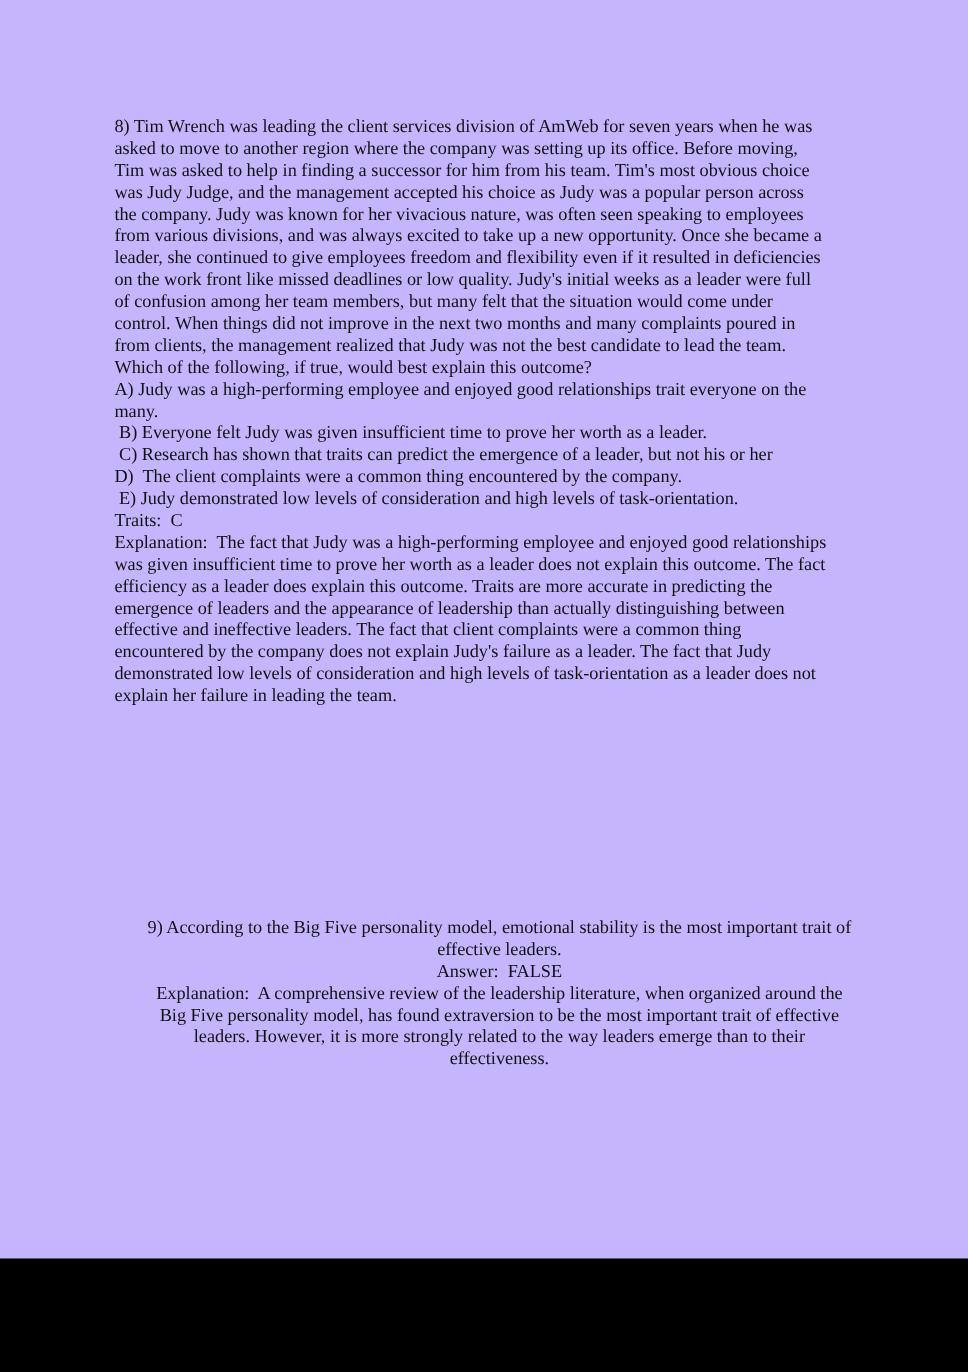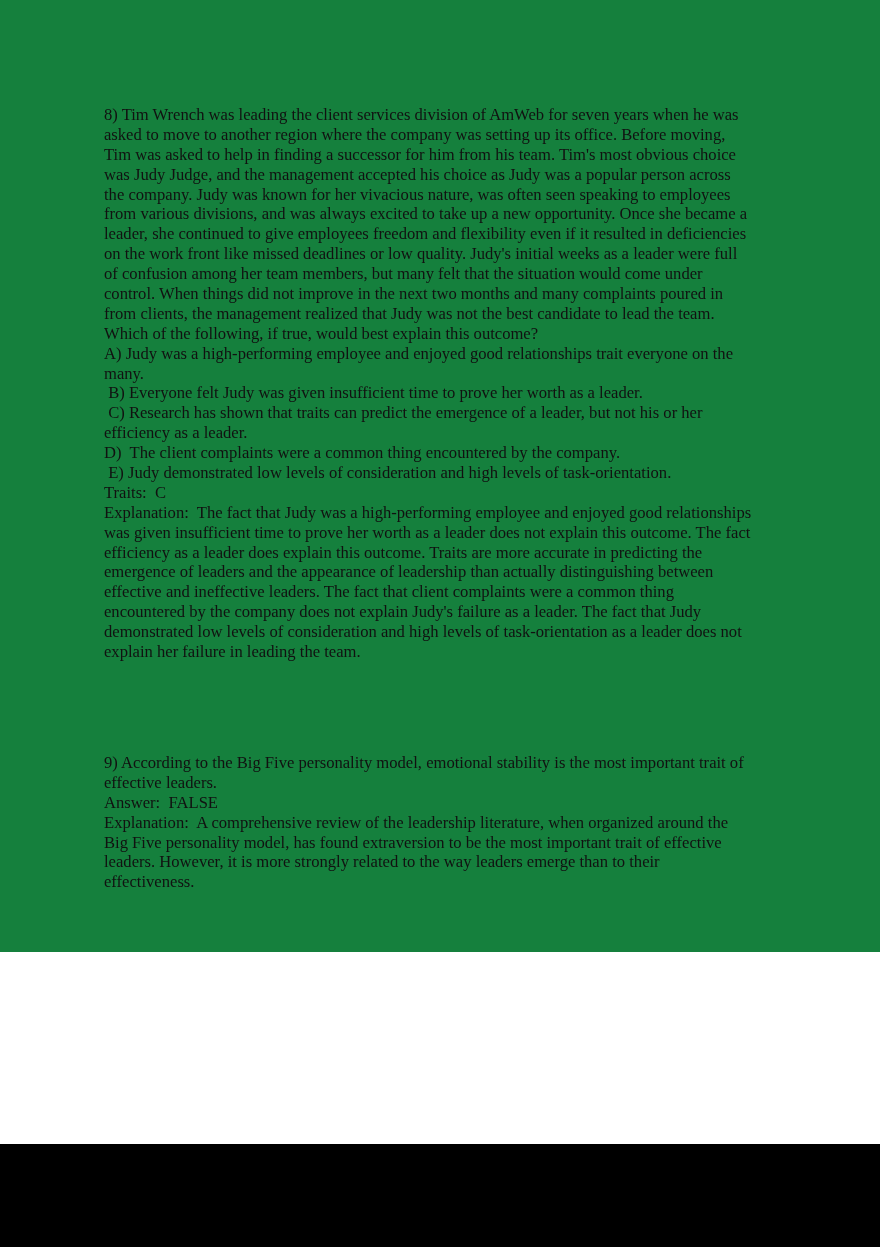--- a/index.html
+++ b/index.html
@@ -8,22 +8,22 @@
       width: 880px;
       height: 1247px;
       overflow: hidden;
       background: #ffffff;
     }
     .page {
       position: absolute;
       left: 0;
       top: 0;
       width: 880px;
-      height: 952px;
-      background: #15803d;
+      height: 1144px;
+      background: #c4b5fd;
     }
     .bottom-band {
       position: absolute;
       left: 0;
       top: 1144px;
       width: 880px;
       height: 103px;
       background: #000000;
     }
     .text {
@@ -32,21 +32,21 @@
       line-height: 19.9px;
       color: #111111;
       white-space: nowrap;
     }
     .block {
       position: absolute;
       left: 104px;
       width: 700px;
     }
     .q8 { top: 105px; }
-    .q9 { top: 753px; }
+    .q9 { top: 833px; text-align: center; }
     .line {
       display: block;
       height: 19.9px;
     }
   </style>
 </head>
 <body>
 
 <div class="page">
 
@@ -61,21 +61,20 @@
     <span class="line">on the work front like missed deadlines or low quality. Judy's initial weeks as a leader were full</span>
     <span class="line">of confusion among her team members, but many felt that the situation would come under</span>
     <span class="line">control. When things did not improve in the next two months and many complaints poured in</span>
     <span class="line">from clients, the management realized that Judy was not the best candidate to lead the team.</span>
     <span class="line">Which of the following, if true, would best explain this outcome?</span>
 
     <span class="line">A) Judy was a high-performing employee and enjoyed good relationships trait everyone on the</span>
     <span class="line">many.</span>
     <span class="line" style="white-space:pre"> B) Everyone felt Judy was given insufficient time to prove her worth as a leader.</span>
     <span class="line" style="white-space:pre"> C) Research has shown that traits can predict the emergence of a leader, but not his or her</span>
-    <span class="line">efficiency as a leader.</span>
     <span class="line" style="white-space:pre">D)  The client complaints were a common thing encountered by the company.</span>
     <span class="line" style="white-space:pre"> E) Judy demonstrated low levels of consideration and high levels of task-orientation.</span>
 
     <span class="line" style="white-space:pre">Traits:  C</span>
 
     <span class="line" style="white-space:pre">Explanation:  The fact that Judy was a high-performing employee and enjoyed good relationships</span>
     <span class="line">was given insufficient time to prove her worth as a leader does not explain this outcome. The fact</span>
     <span class="line">efficiency as a leader does explain this outcome. Traits are more accurate in predicting the</span>
     <span class="line">emergence of leaders and the appearance of leadership than actually distinguishing between</span>
     <span class="line">effective and ineffective leaders. The fact that client complaints were a common thing</span>

